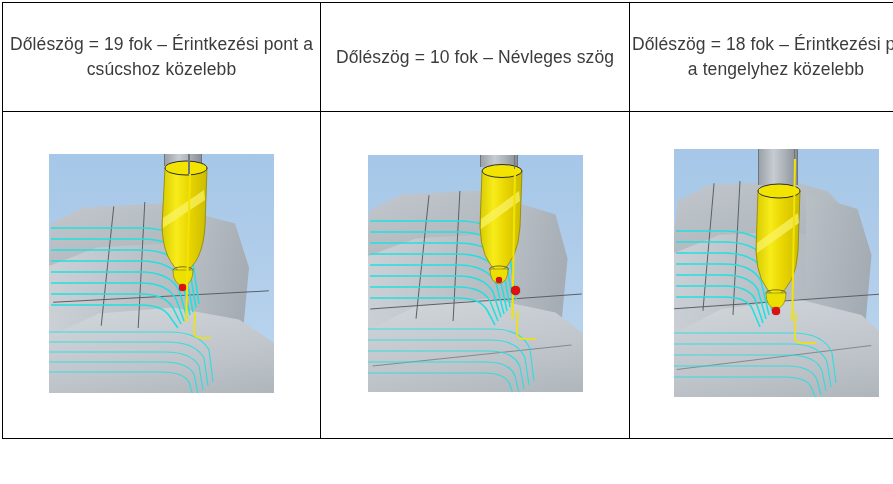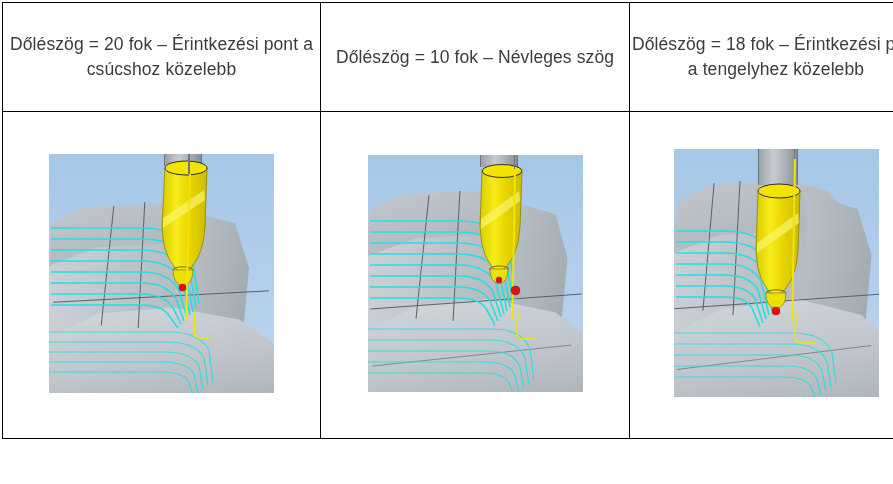--- a/index.html
+++ b/index.html
@@ -125,21 +125,21 @@
     <colgroup>
       <col class="col-1">
         <col class="col-2">
         <col class="col-3">
     </colgroup>
     <tbody>
 
       <tr>
 
         <td class="head-cell">
-          <div class="head-text">Dőlészög = 20 fok – Érintkezési pont a csúcshoz közelebb</div>
+          <div class="head-text">Dőlészög = 19 fok – Érintkezési pont a csúcshoz közelebb</div>
         </td>
 
         <td class="head-cell">
           <div class="head-text">Dőlészög = 10 fok – Névleges szög</div>
         </td>
 
         <td class="head-cell">
           <div class="head-text">Dőlészög = 18 fok – Érintkezési pont a tengelyhez közelebb</div>
         </td>
       </tr>

